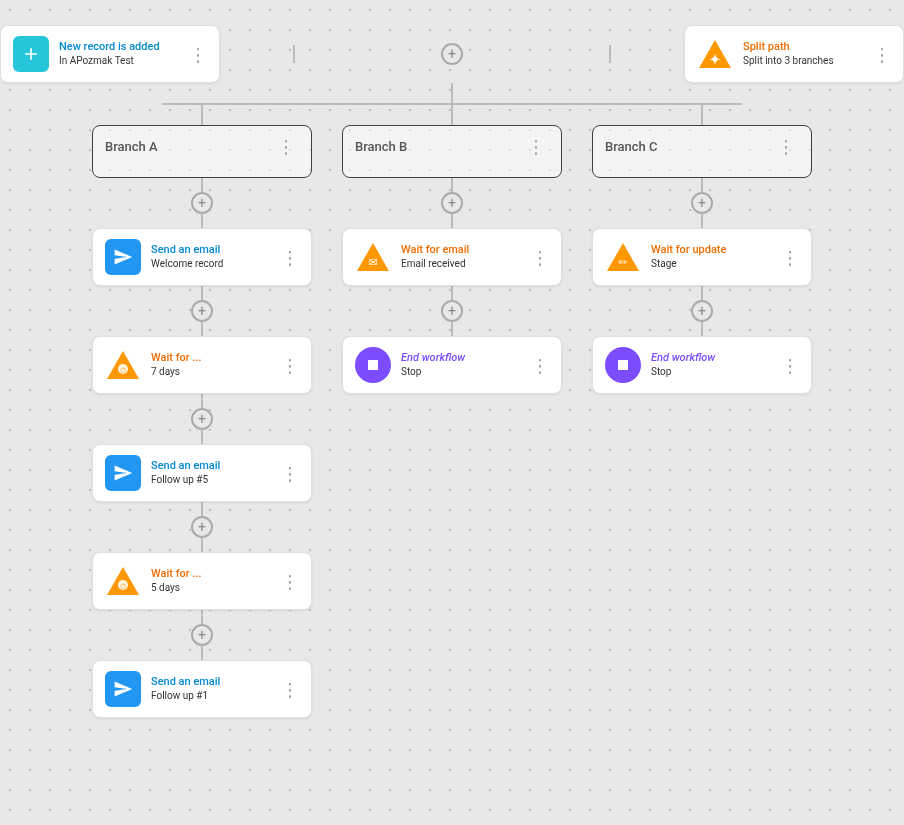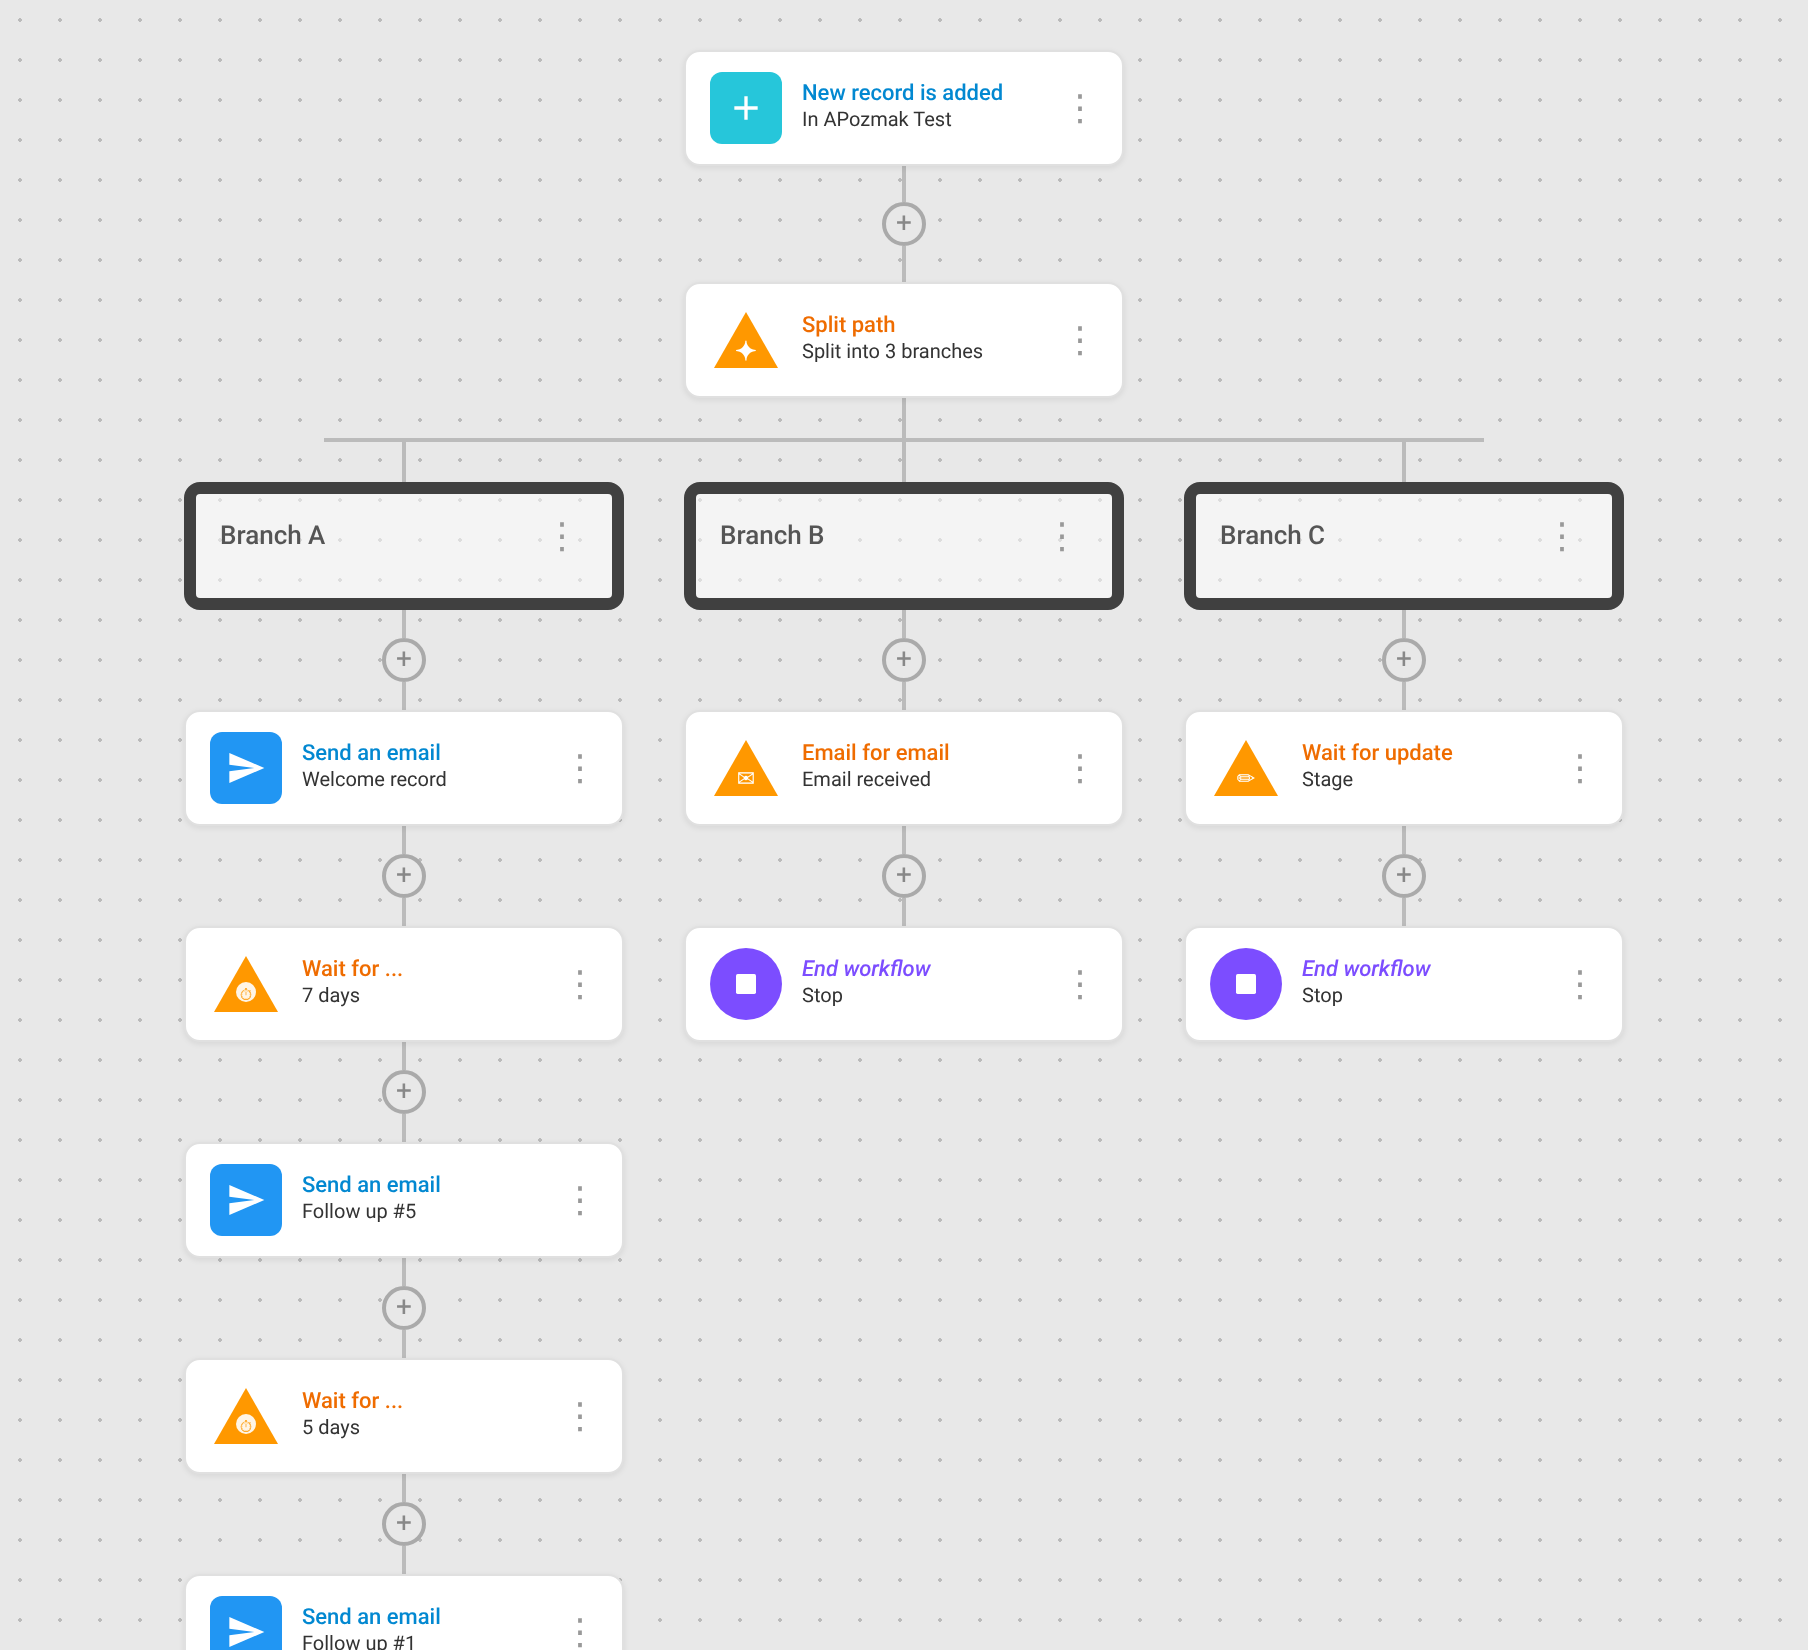--- a/index.html
+++ b/index.html
@@ -83,21 +83,21 @@
       cursor: pointer;
       padding: 2px 4px;
       position: absolute;
       right: 8px;
       top: 50%;
       transform: translateY(-50%);
     }
 
     
     .branch-container {
-      border: 6px solid #404040;
+      border: 1px solid #404040;
       border-radius: 8px;
       background: rgba(255,255,255,0.5);
       padding: 8px 12px 12px;
       width: 220px;
       position: relative;
     }
     .branch-title {
       font-size: 13px;
       color: #555;
       font-weight: 500;
@@ -123,21 +123,21 @@
       justify-content: center;
       font-size: 14px;
       cursor: pointer;
       margin: 0 auto;
       line-height: 1;
     }
 
     
     .top-section {
       display: flex;
-      flex-direction: column;
+      flex-direction: row;
       align-items: center;
       padding-top: 15px;
     }
 
     
     .card-wide {
       width: 220px;
     }
 
     .branch-col-item {
@@ -316,21 +316,21 @@
       <div style="width:2px; height:14px; background:#bbb;"></div>
 
       <div class="card">
         <div class="icon-orange-tri" style="width:36px;height:36px;display:flex;align-items:center;justify-content:center;flex-shrink:0;margin-right:10px;">
           <svg width="36" height="36" viewBox="0 0 36 36">
             <polygon points="18,4 34,32 2,32" fill="#ff9800"></polygon>
             <text x="18" y="27" text-anchor="middle" font-size="11" fill="white">✉</text>
           </svg>
         </div>
         <div class="card-text">
-          <div class="card-label orange">Email for email</div>
+          <div class="card-label orange">Wait for email</div>
           <div class="card-title">Email received</div>
         </div>
         <span class="card-menu">⋮</span>
       </div>
 
       <div style="width:2px; height:14px; background:#bbb;"></div>
       <div class="plus-btn">+</div>
       <div style="width:2px; height:14px; background:#bbb;"></div>
 
       <div class="card">

